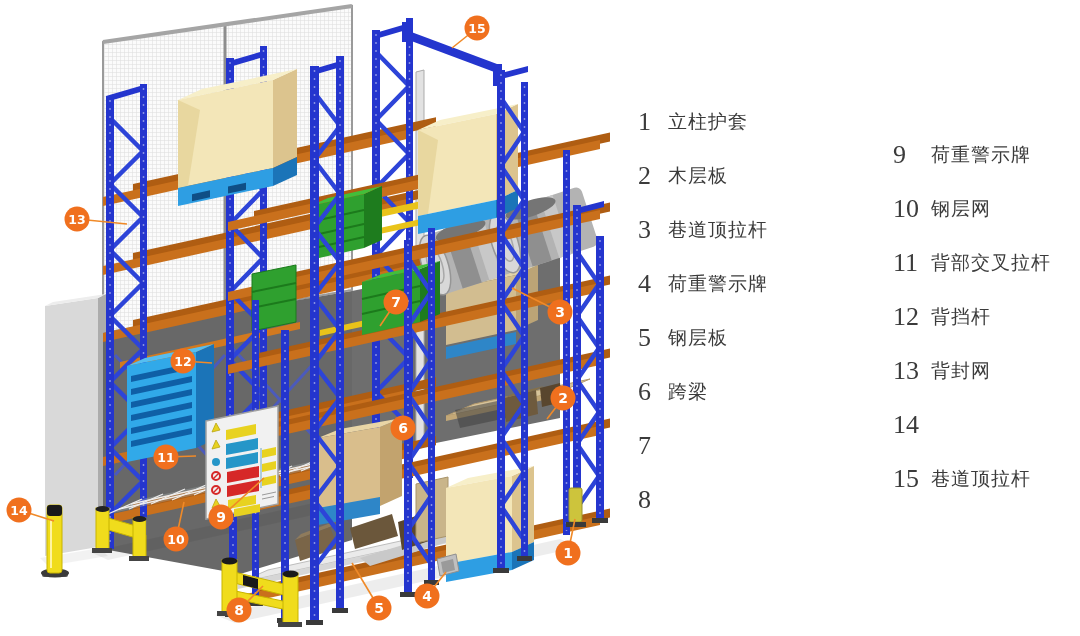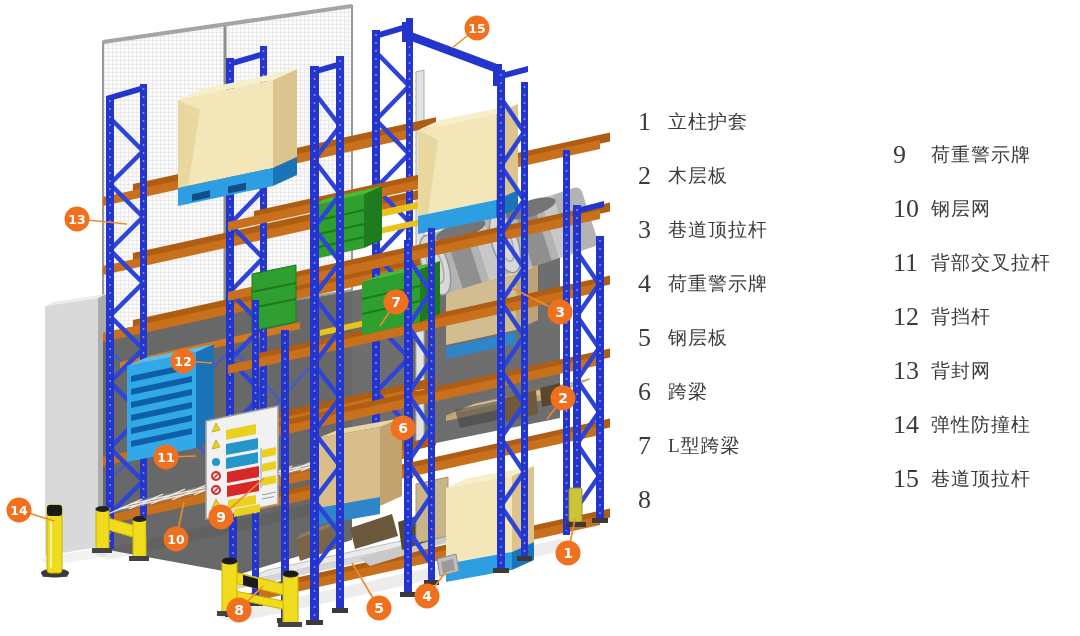--- a/index.html
+++ b/index.html
@@ -481,21 +481,20 @@
       <div class="legend-row">
         <span class="legend-num">5</span>
         <span class="legend-label">钢层板</span>
       </div>
       <div class="legend-row">
         <span class="legend-num">6</span>
         <span class="legend-label">跨梁</span>
       </div>
       <div class="legend-row">
         <span class="legend-num">7</span>
-        <span class="legend-label">L型跨梁</span>
       </div>
       <div class="legend-row">
         <span class="legend-num">8</span>
       </div>
     </div>
 <div class="legend-col right" id="legend-right">
       <div class="legend-row">
         <span class="legend-num">9</span>
         <span class="legend-label">荷重警示牌</span>
       </div>
@@ -510,21 +509,20 @@
       <div class="legend-row">
         <span class="legend-num">12</span>
         <span class="legend-label">背挡杆</span>
       </div>
       <div class="legend-row">
         <span class="legend-num">13</span>
         <span class="legend-label">背封网</span>
       </div>
       <div class="legend-row">
         <span class="legend-num">14</span>
-        <span class="legend-label">弹性防撞柱</span>
       </div>
       <div class="legend-row">
         <span class="legend-num">15</span>
         <span class="legend-label">巷道顶拉杆</span>
       </div>
     </div>
 
 </div>
 
 </body></html>

